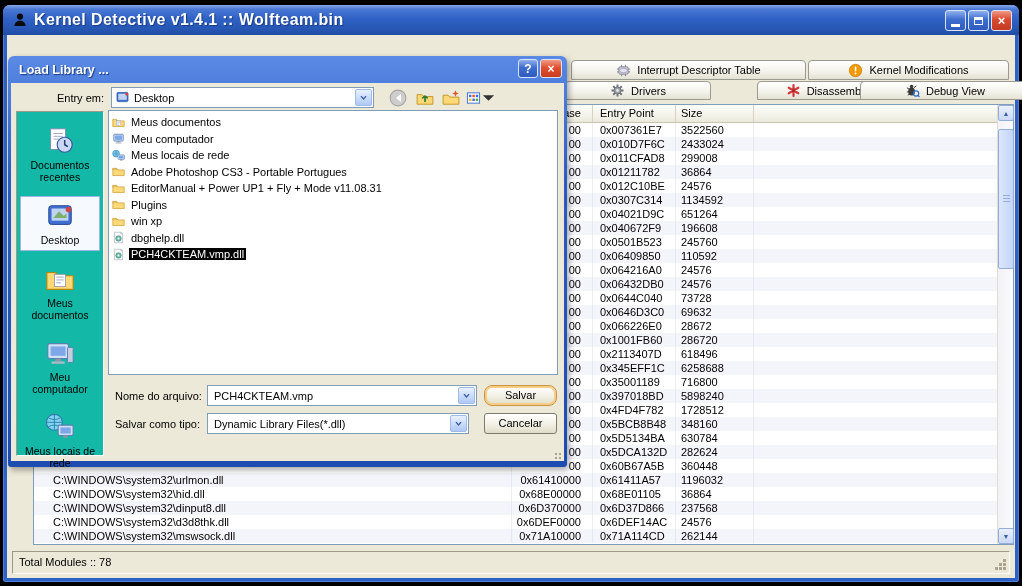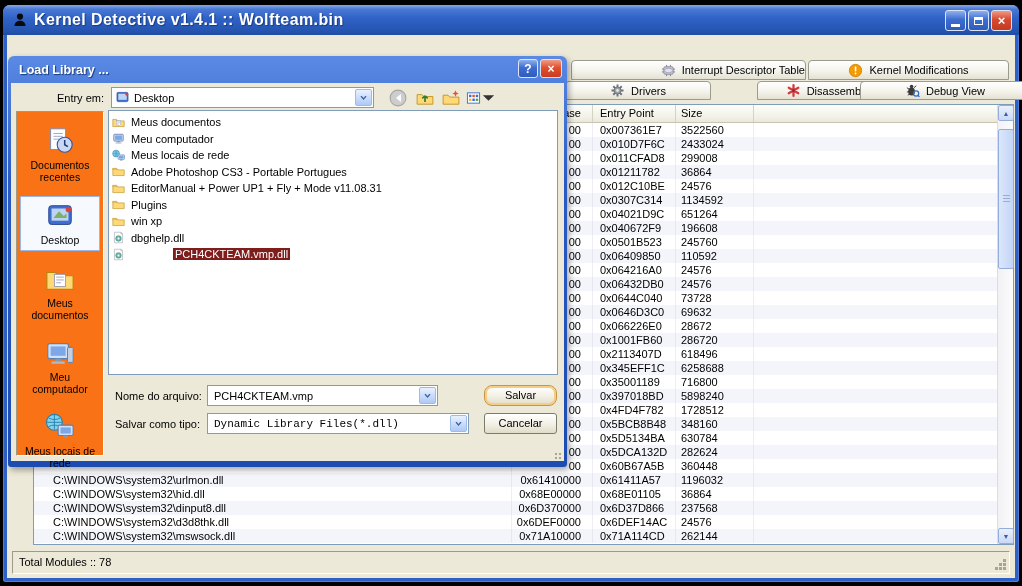--- a/index.html
+++ b/index.html
@@ -102,33 +102,33 @@
          background:linear-gradient(180deg,#E9F1FE,#C6D9FA 60%,#AFC8F5);
          display:flex; align-items:center; justify-content:center; }
   .combo-arrow svg { width:9px; height:9px; }
 
   .toolbtn { position:absolute; top:4px; width:22px; height:22px; display:flex;
          align-items:center; justify-content:center; }
   .toolbtn svg { width:18px; height:18px; }
   .views-arrow { width:8px; }
 
   .places { position:absolute; left:5px; top:28px; width:88px; height:345px;
-         border:1px solid; border-color:#9E9A87 #FFFFFF #FFFFFF #9E9A87; background:#f97316;
+         border:1px solid; border-color:#9E9A87 #FFFFFF #FFFFFF #9E9A87; background:#14b8a6;
          display:flex; flex-direction:column; align-items:center; padding-top:10px; gap:9px; }
   .place { width:80px; display:flex; flex-direction:column; align-items:center; gap:3px;
          padding:4px 2px; text-align:center; line-height:12px; font-size:10.5px; }
   .place svg { width:30px; height:30px; }
   .place.selected { background:#F6FAFE; border:1px solid #9CB6E8; border-radius:1px; }
 
   .filelist { position:absolute; left:97px; top:27px; width:450px; height:265px;
          background:#fff; border:1px solid #7F9DB9; padding:3px 0 0 3px; overflow:hidden; }
   .fitem { height:16.5px; display:flex; align-items:center; gap:4px; }
   .fitem svg { width:13px; height:13px; flex:0 0 13px; }
   .fitem .fname { padding:0 2px; white-space:nowrap; }
-  .fitem.selected .fname { background:#7f1d1d; color:#fff;margin-left:44px; }
+  .fitem.selected .fname { background:#000000; color:#fff; }
 
   .btn { position:absolute; width:73px; height:21px; border:1px solid #7B7B6E; border-radius:3px;
          background:linear-gradient(180deg,#FFFFFF,#F2F0E4 55%,#E0DCC8);
          text-align:center; line-height:19px; }
   .btn.default { border:1px solid #C89544; box-shadow:inset 0 0 0 2px #F7CD85; }
 
   .dlg-grip { position:absolute; right:3px; bottom:2px; width:10px; height:10px; }
   .dlg-grip::after { content:""; position:absolute; right:0; bottom:0; width:2px; height:2px;
          background:#A8A490; box-shadow:-4px 0 #A8A490, 0 -4px #A8A490, -4px -4px #A8A490; }
 </style>
@@ -161,21 +161,21 @@
     <div class="menubar">
 
     <span class="menu-item"></span>
         <span class="menu-item"></span>
         <span class="menu-item"></span>
         <span class="menu-item"></span>
         <span class="menu-item"></span>
         <span class="menu-item"></span>
       </div>
 
-    <div class="tab" style="left:564px;top:25px;width:235px;justify-content:flex-end;">
+    <div class="tab" style="left:564px;top:25px;width:235px;">
       <svg viewBox="0 0 16 16">
           <path d="M3 6.5H1M3 9.5H1M15 6.5h-2M15 9.5h-2M6 4V2M10 4V2M6 14v-2M10 14v-2" stroke="#77778C" stroke-width="1"></path>
           <rect x="3" y="4" width="10" height="8" rx="1.5" fill="#C9C9D9" stroke="#77778C" stroke-width=".8"></rect>
           <ellipse cx="8" cy="8" rx="4.2" ry="2.4" fill="#E2E2EE" stroke="#8A8AA0" stroke-width=".6"></ellipse>
         </svg>
       <span>Interrupt Descriptor Table</span>
     </div>
     <div class="tab" style="left:801px;top:25px;width:201px;">
       <svg viewBox="0 0 16 16">
           <circle cx="8" cy="8" r="6.6" fill="#F59A00" stroke="#C97D00" stroke-width=".8"></circle>
@@ -653,32 +653,32 @@
               <path d="M11 1.5v2h2z" fill="#D8DDE8" stroke="#9AA0B0" stroke-width=".5"></path>
               <circle cx="8" cy="9.2" r="3.4" fill="#6FBCA8" stroke="#2F8072" stroke-width=".7"></circle>
               <circle cx="8" cy="9.2" r="1.2" fill="#FFF"></circle>
             </svg>
           </span>
           <span class="fname">PCH4CKTEAM.vmp.dll</span>
         </div>
       </div>
 
     <div class="lbl" style="left:104px;top:306px;">Nome do arquivo:</div>
-    <div class="combo" style="left:196px;top:302px;width:231px;">
+    <div class="combo" style="left:196px;top:302px;width:270px;">
       <span class="val" style="padding-left:3px;">PCH4CKTEAM.vmp</span>
       <span class="combo-arrow">
           <svg viewBox="0 0 16 16">
             <path d="M3.5 5.5L8 10.5l4.5-5" stroke="#3A5FA8" stroke-width="2.4" fill="none"></path>
           </svg>
         </span>
     </div>
     <div class="btn default" style="left:473px;top:302px;border-radius:8px;">Salvar</div>
 
     <div class="lbl" style="left:104px;top:334px;">Salvar como tipo:</div>
-    <div class="combo" style="left:196px;top:330px;width:262px;font-family:Liberation Mono, monospace;">
+    <div class="combo" style="left:196px;top:330px;width:262px;">
       <span class="val" style="padding-left:3px;">Dynamic Library Files(*.dll)</span>
       <span class="combo-arrow">
           <svg viewBox="0 0 16 16">
             <path d="M3.5 5.5L8 10.5l4.5-5" stroke="#3A5FA8" stroke-width="2.4" fill="none"></path>
           </svg>
         </span>
     </div>
     <div class="btn" style="left:473px;top:330px;">Cancelar</div>
 
     <span class="dlg-grip"></span>

